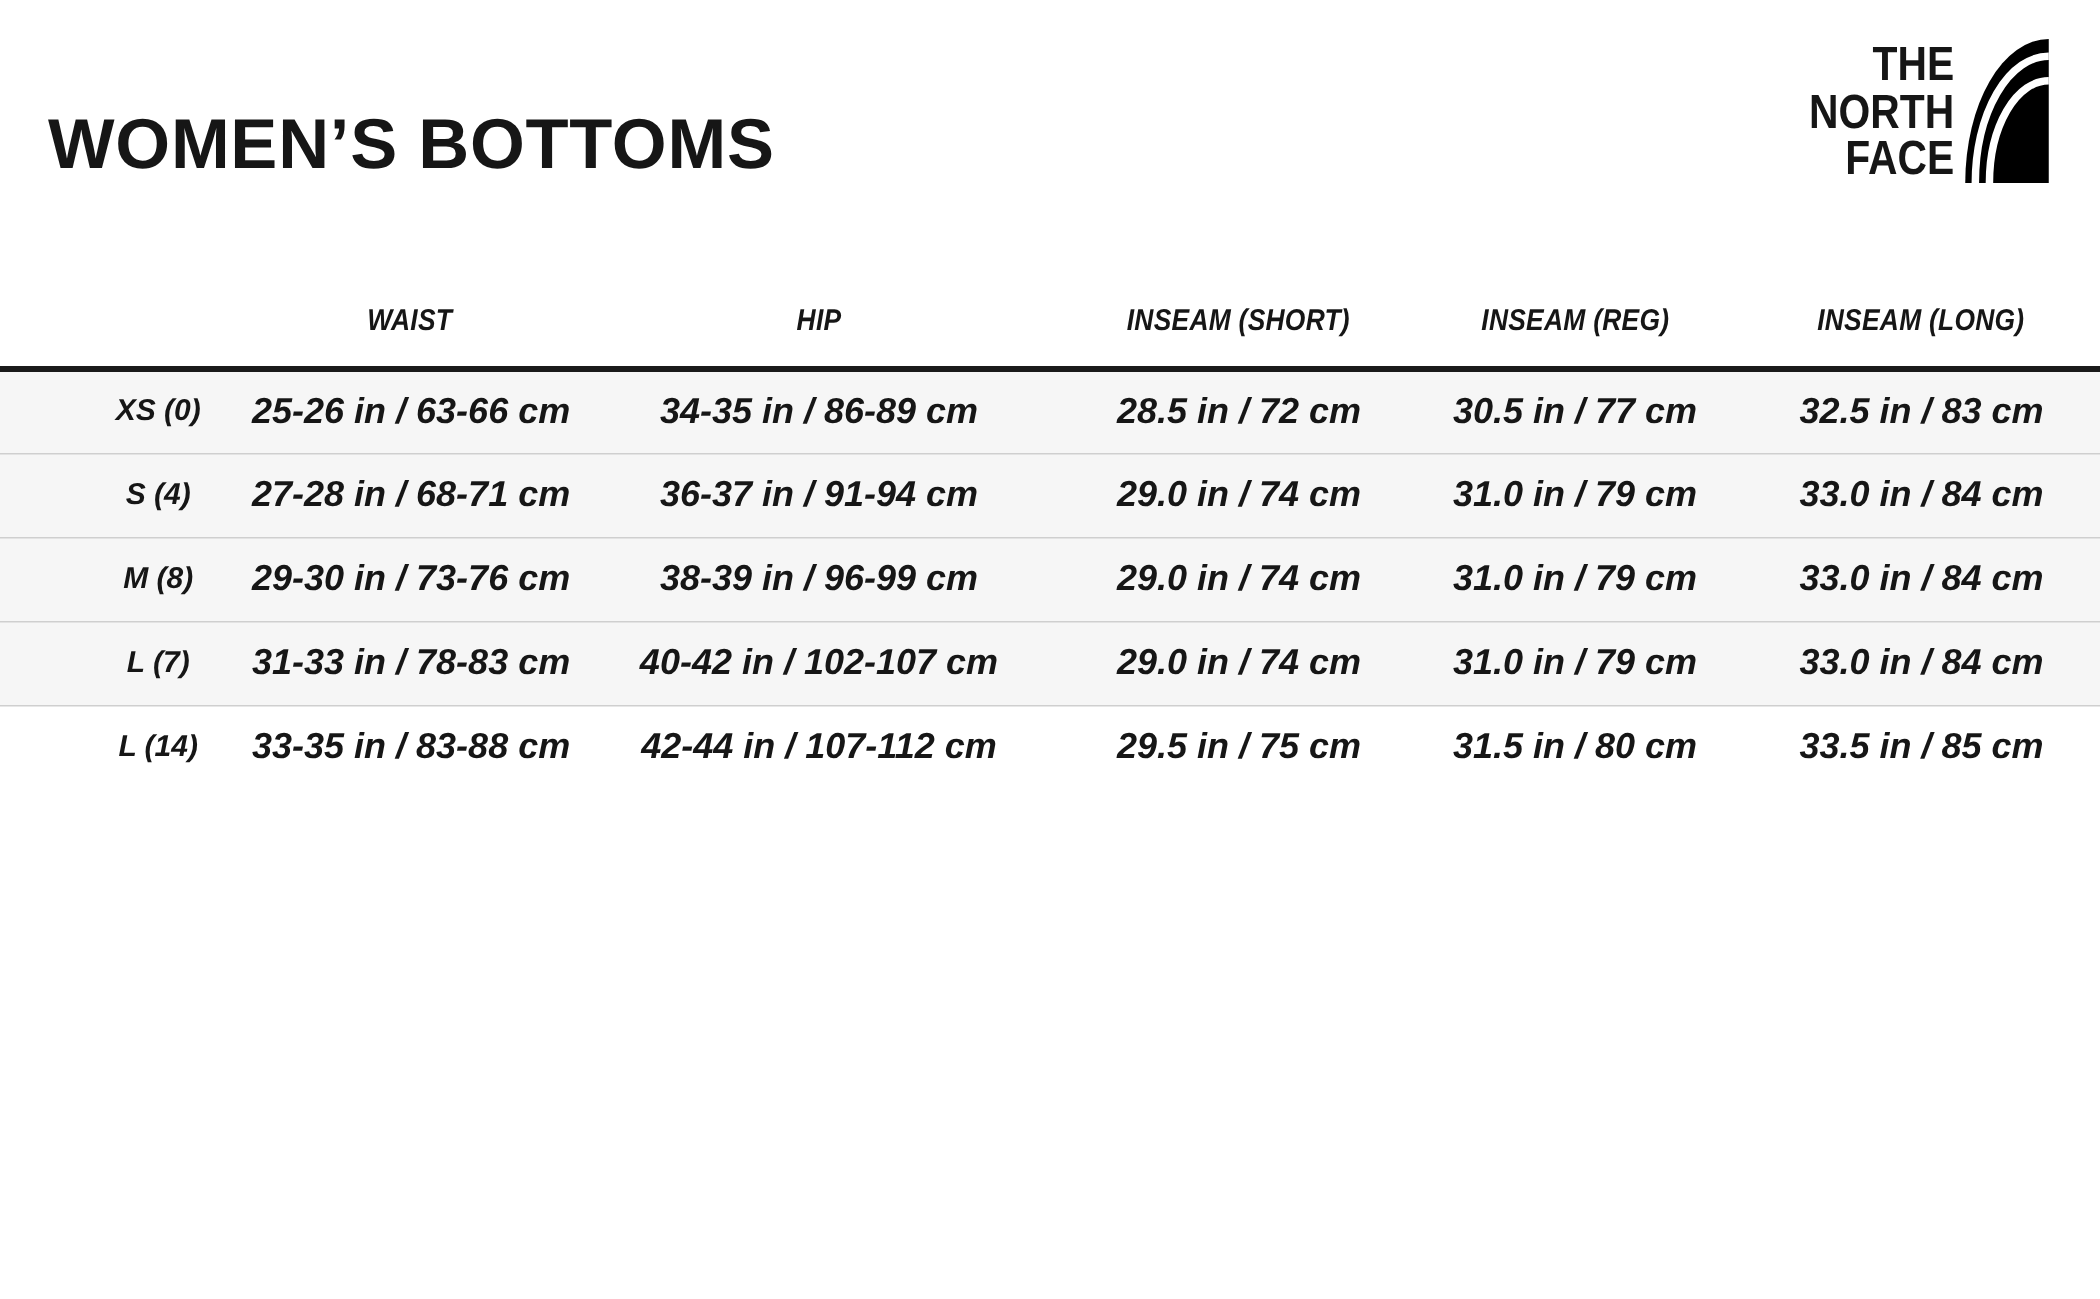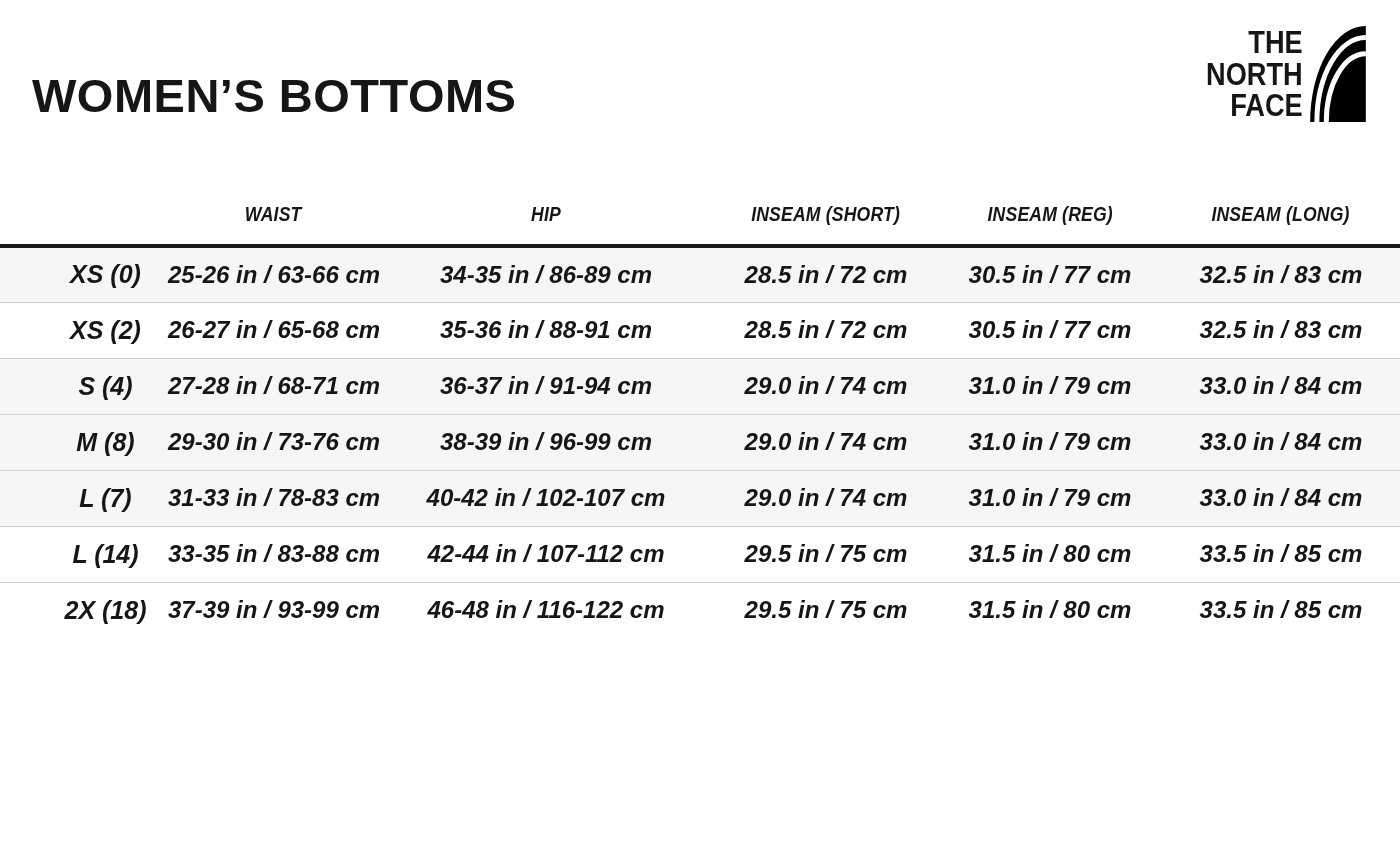--- a/index.html
+++ b/index.html
@@ -38,21 +38,21 @@
   }
   thead th .hdr { display:inline-block; transform:scaleX(0.88); letter-spacing:0.2px; }
   tbody td {
     height:56px; text-align:center; vertical-align:middle;
     font-size:24px; font-weight:700;
     border-top:1px solid #cfcfcf;
     white-space:nowrap;
   }
   tbody tr:first-child td { border-top:none; }
   tbody tr.alt { background:#f6f6f6; }
-  tbody td.size { font-size:25px; padding-left:43px; }
+  tbody td.size { font-size:20px; padding-left:43px; }
 </style>
 </head>
 <body>
 
 <div class="top">
   <h1 class="page-title">WOMEN’S BOTTOMS</h1>
 
   <div class="logo">
     <div class="logo-text">
       <div>THE</div>
@@ -91,28 +91,20 @@
     </thead>
     <tbody>
         <tr class="alt">
           <td class="size">XS (0)</td>
           <td>25-26 in / 63-66 cm</td>
           <td>34-35 in / 86-89 cm</td>
           <td>28.5 in / 72 cm</td>
           <td>30.5 in / 77 cm</td>
           <td>32.5 in / 83 cm</td>
         </tr>
-        <tr>
-          <td class="size">XS (2)</td>
-          <td>26-27 in / 65-68 cm</td>
-          <td>35-36 in / 88-91 cm</td>
-          <td>28.5 in / 72 cm</td>
-          <td>30.5 in / 77 cm</td>
-          <td>32.5 in / 83 cm</td>
-        </tr>
         <tr class="alt">
           <td class="size">S (4)</td>
           <td>27-28 in / 68-71 cm</td>
           <td>36-37 in / 91-94 cm</td>
           <td>29.0 in / 74 cm</td>
           <td>31.0 in / 79 cm</td>
           <td>33.0 in / 84 cm</td>
         </tr>
         <tr class="alt">
           <td class="size">M (8)</td>
@@ -131,23 +123,15 @@
           <td>33.0 in / 84 cm</td>
         </tr>
         <tr>
           <td class="size">L (14)</td>
           <td>33-35 in / 83-88 cm</td>
           <td>42-44 in / 107-112 cm</td>
           <td>29.5 in / 75 cm</td>
           <td>31.5 in / 80 cm</td>
           <td>33.5 in / 85 cm</td>
         </tr>
-        <tr>
-          <td class="size">2X (18)</td>
-          <td>37-39 in / 93-99 cm</td>
-          <td>46-48 in / 116-122 cm</td>
-          <td>29.5 in / 75 cm</td>
-          <td>31.5 in / 80 cm</td>
-          <td>33.5 in / 85 cm</td>
-        </tr>
       </tbody>
   </table>
 </div>
 
 </body></html>

